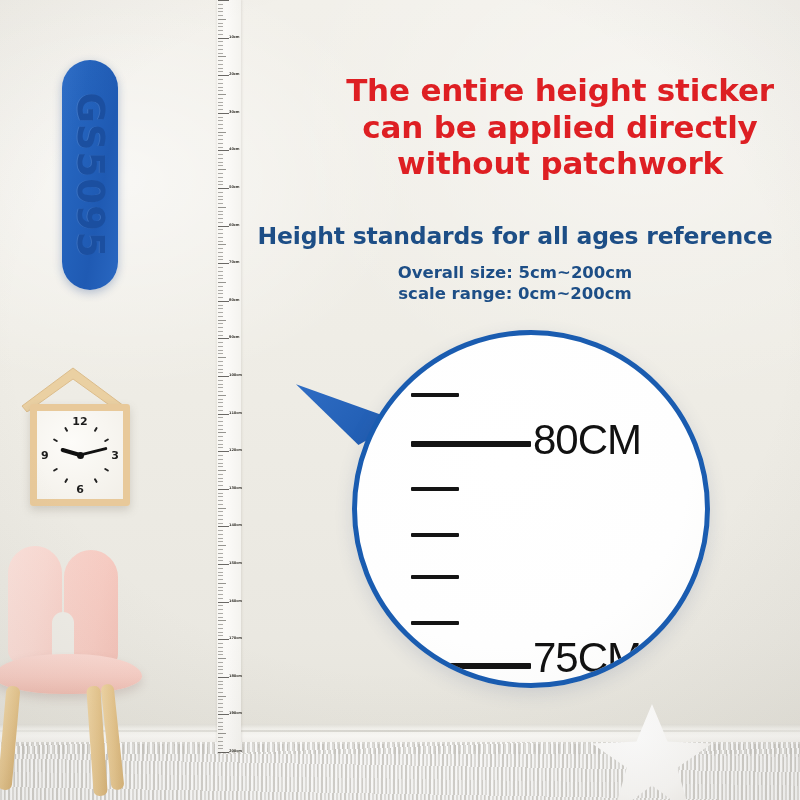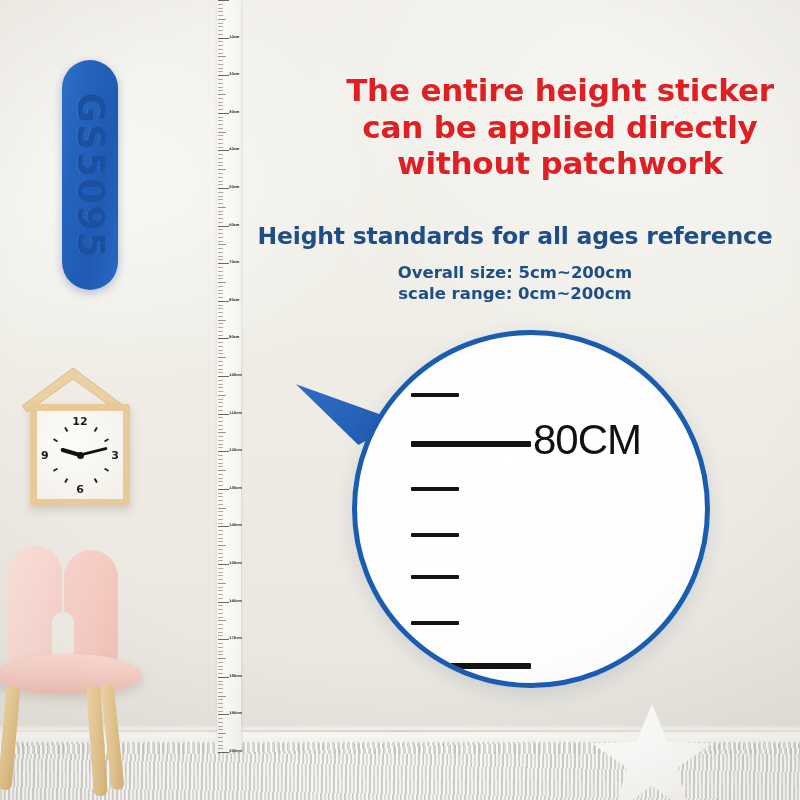--- a/index.html
+++ b/index.html
@@ -489,17 +489,18 @@
   <div class="mag">
     <div class="mag-inner" id="mag-inner">
         <span class="m-tick m-long" style="top: 328px;"></span>
         <span class="m-tick m-short" style="top: 286px;"></span>
         <span class="m-tick m-short" style="top: 240px;"></span>
         <span class="m-tick m-short" style="top: 198px;"></span>
         <span class="m-tick m-short" style="top: 152px;"></span>
         <span class="m-tick m-long" style="top: 106px;"></span>
         <span class="m-tick m-short" style="top: 58px;"></span>
       <span class="m-label" style="left:176px;top:84px;">80CM</span>
+      <span class="m-label" style="left:176px;top:302px;">75CM</span>
     </div>
   </div>
 
   <div class="wall-vignette"></div>
 </div>
 
 </body></html>

